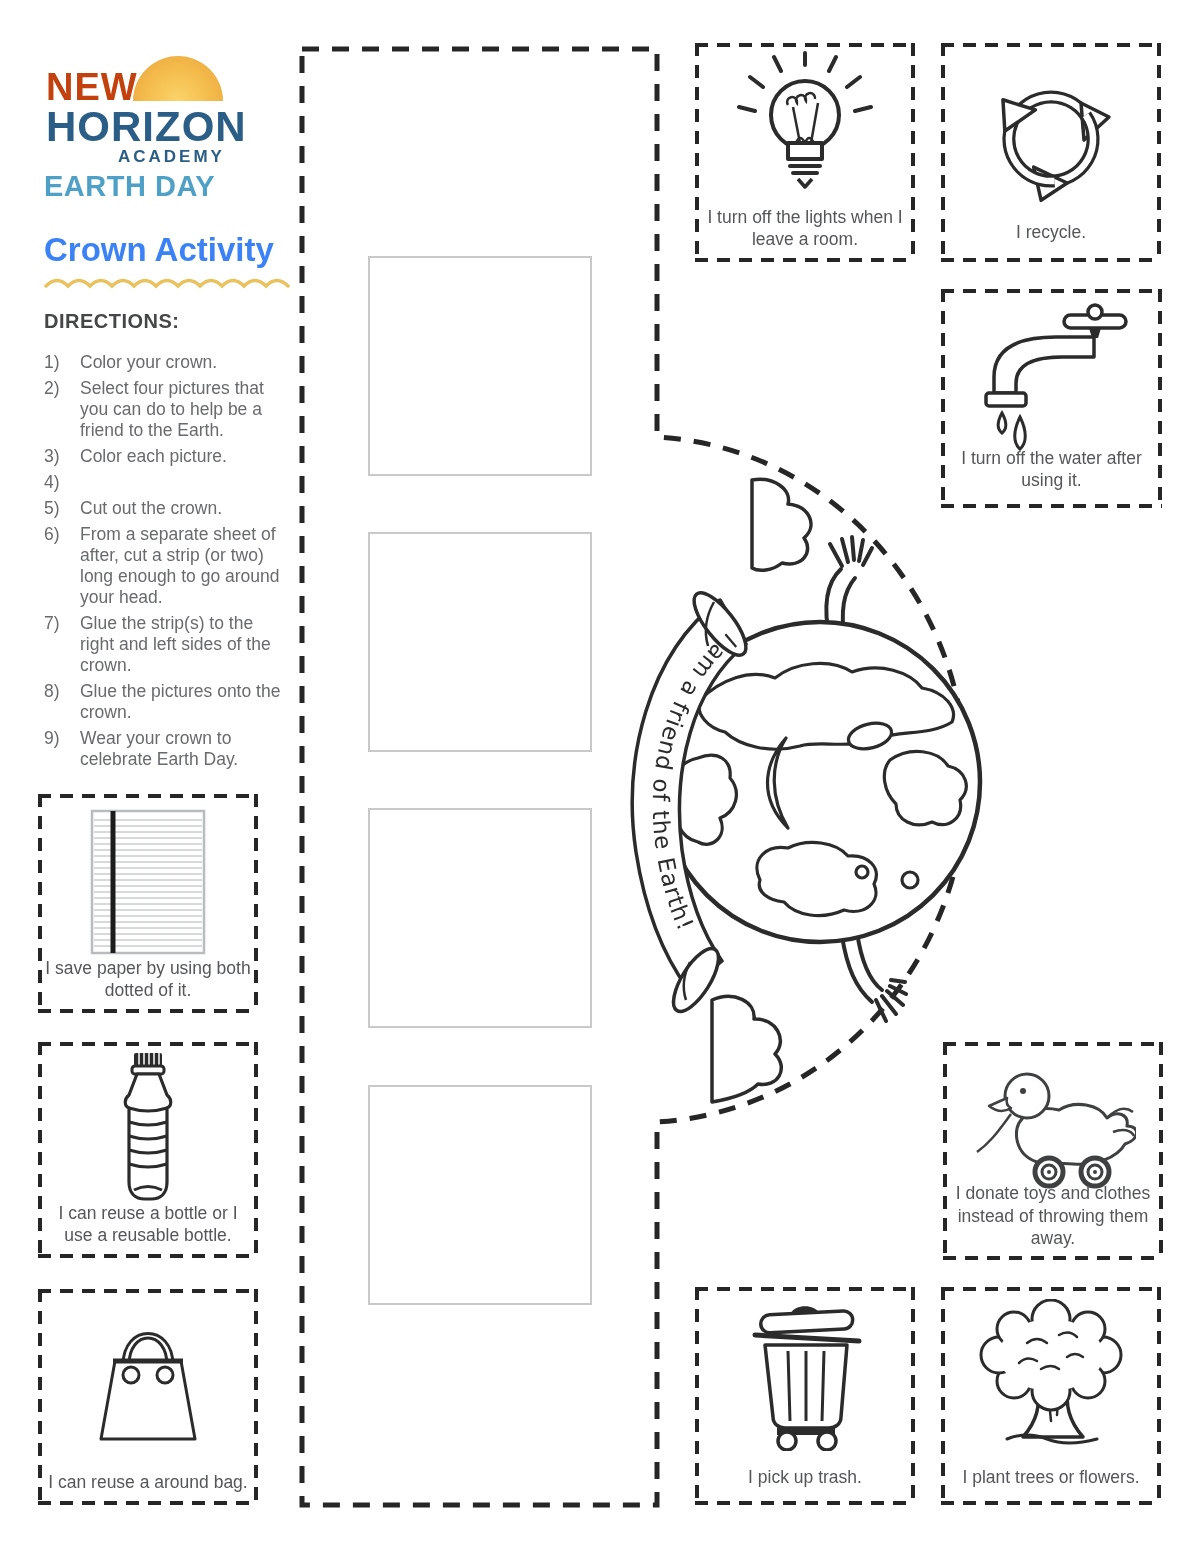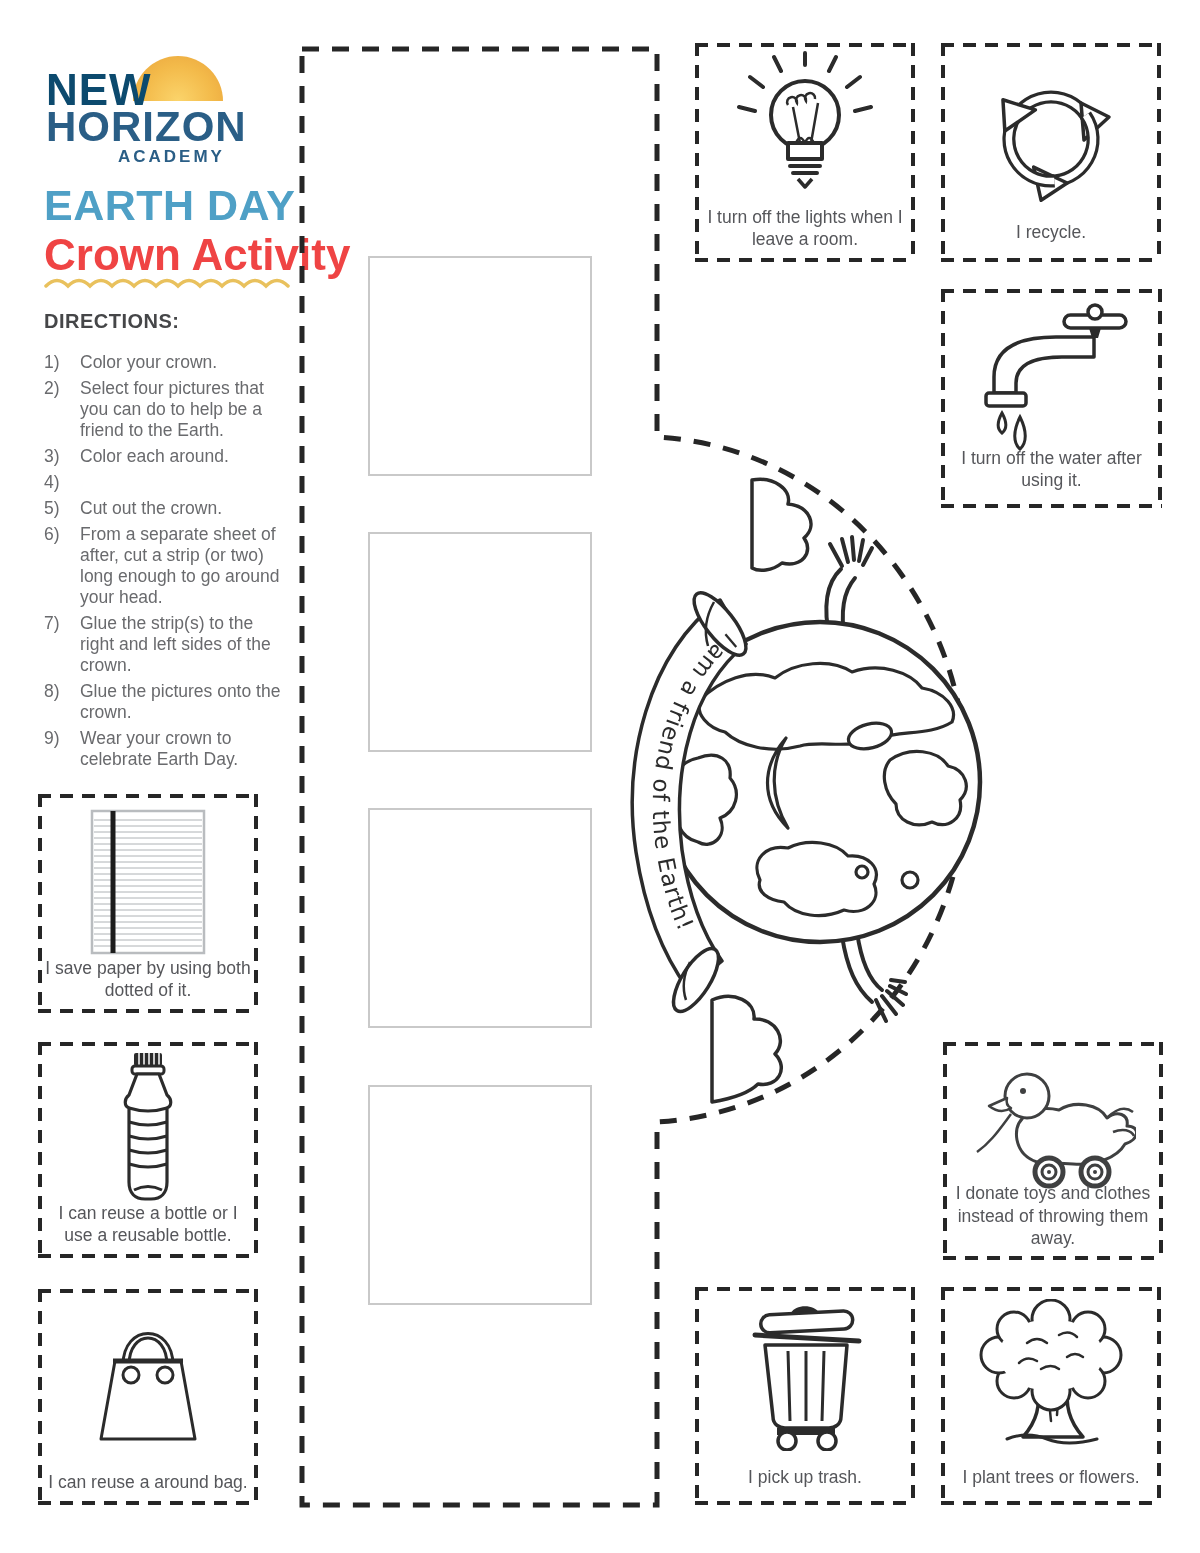--- a/index.html
+++ b/index.html
@@ -7,27 +7,27 @@
     width:1200px;height:1553px;position:relative;background:#ffffff;
     font-family:"Liberation Sans",sans-serif;color:#55565a;overflow:hidden;
   }
   .abs{position:absolute;}
 
   
   .logo{left:46px;top:56px;width:250px;height:112px;}
   .sun{position:absolute;left:87px;top:0px;width:90px;height:45px;
        border-radius:90px 90px 0 0;
        background:radial-gradient(ellipse at 50% 100%, #fbd46b 0%, #f3ba4a 55%, #e9a23b 100%);}
-  .logo-l1{position:absolute;left:0;top:12px;font-size:44px;font-weight:800;color:#0c4a6e;letter-spacing:1px;line-height:1;}
+  .logo-l1{position:absolute;left:0;top:12px;font-size:38px;font-weight:800;color:#c2410c;letter-spacing:1px;line-height:1;}
   .logo-l2{position:absolute;left:0;top:50px;font-size:42px;font-weight:800;color:#2a5e86;letter-spacing:1px;line-height:1;}
   .logo-l3{position:absolute;left:72px;top:92px;font-size:17px;font-weight:800;color:#2a5e86;letter-spacing:3px;line-height:1;}
 
   
-  .title-h{left:44px;top:184px;font-size:43px;font-weight:800;color:#4fa0c6;letter-spacing:.5px;line-height:1;}
-  .title-sub{left:44px;top:233px;font-size:44px;font-weight:700;color:#ef4444;line-height:1;}
+  .title-h{left:44px;top:172px;font-size:29px;font-weight:800;color:#4fa0c6;letter-spacing:.5px;line-height:1;}
+  .title-sub{left:44px;top:233px;font-size:33px;font-weight:700;color:#3b82f6;line-height:1;}
   .squiggle{left:44px;top:274px;}
 
   
   .dir{left:44px;top:310px;width:246px;}
   .dir-h{font-size:20px;font-weight:700;color:#454648;letter-spacing:.5px;margin-bottom:19px;}
   .dir-row{display:flex;margin-bottom:5px;font-size:17.5px;line-height:21px;color:#696a6d;}
   .dir-num{width:36px;flex:none;}
   .dir-text{flex:1;}
 
   
@@ -74,21 +74,21 @@
   <div class="dir-row">
       <span class="dir-num">1)</span>
       <span class="dir-text">Color your crown.</span>
     </div>
   <div class="dir-row">
       <span class="dir-num">2)</span>
       <span class="dir-text">Select four pictures that you can do to help be a friend to the Earth.</span>
     </div>
   <div class="dir-row">
       <span class="dir-num">3)</span>
-      <span class="dir-text">Color each around.</span>
+      <span class="dir-text">Color each picture.</span>
     </div>
   <div class="dir-row">
       <span class="dir-num">4)</span>
     </div>
   <div class="dir-row">
       <span class="dir-num">5)</span>
       <span class="dir-text">Cut out the crown.</span>
     </div>
   <div class="dir-row">
       <span class="dir-num">6)</span>

